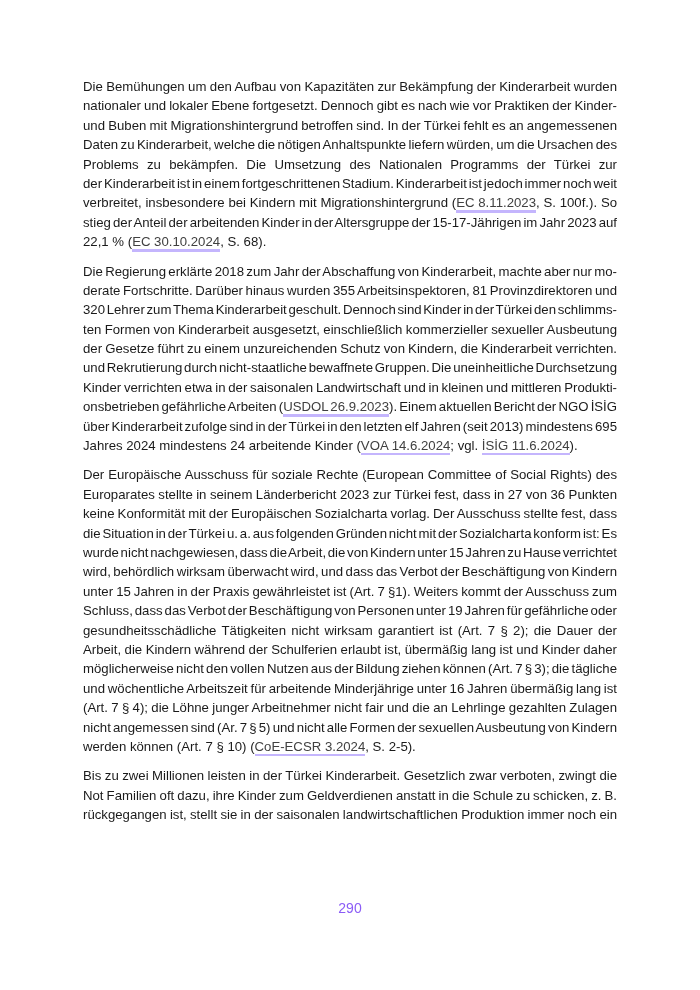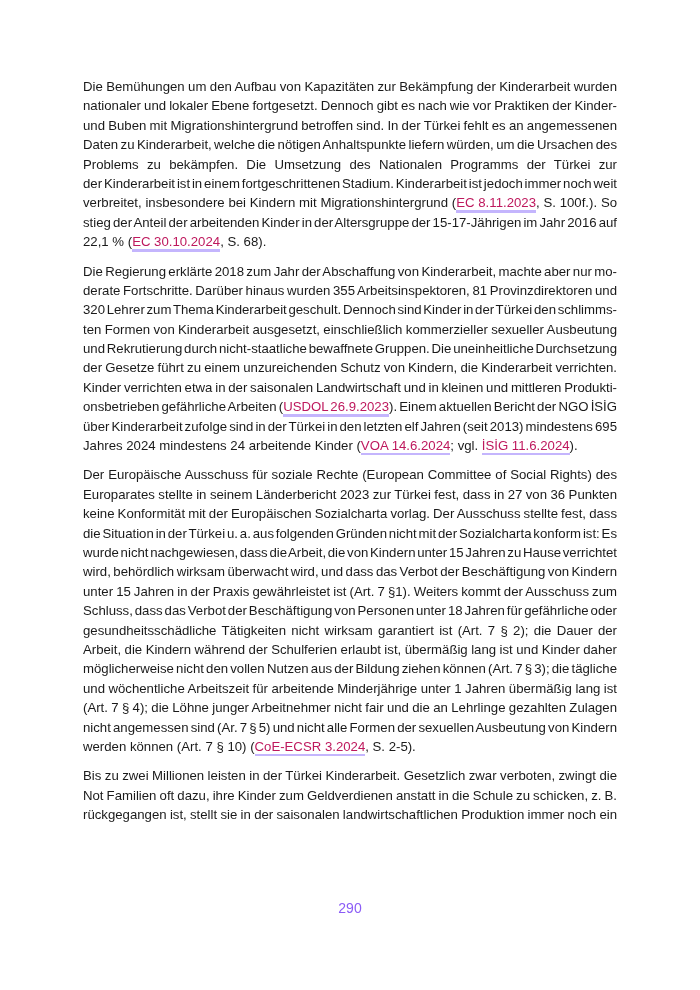--- a/index.html
+++ b/index.html
@@ -31,21 +31,21 @@
     text-align-last: justify;
     word-spacing: -2px;      
     height: 19.4px;
     overflow: hidden;
   }
   .line.last {
     text-align-last: left;
     word-spacing: normal;
   }
   .src-link {
-    color: #be185d;
+    color: #404040;
     border-bottom: 6px solid #c4b5fd;
     cursor: pointer;
   }
   .page-number {
     position: absolute;
     top: 899px;
     left: 0;
     width: 100%;
     text-align: center;
     font-size: 14px;
@@ -59,48 +59,48 @@
 <div class="page">
   <div class="doc-body">
       <div class="para">
         <div class="line">Die Bemühungen um den Aufbau von Kapazitäten zur Bekämpfung der Kinderarbeit wurden auf</div>
         <div class="line">nationaler und lokaler Ebene fortgesetzt. Dennoch gibt es nach wie vor Praktiken der Kinder-</div>
         <div class="line">und Buben mit Migrationshintergrund betroffen sind. In der Türkei fehlt es an angemessenen</div>
         <div class="line">Daten zu Kinderarbeit, welche die nötigen Anhaltspunkte liefern würden, um die Ursachen des</div>
         <div class="line">Problems zu bekämpfen. Die Umsetzung des Nationalen Programms der Türkei zur Beseitigung</div>
         <div class="line">der Kinderarbeit ist in einem fortgeschrittenen Stadium. Kinderarbeit ist jedoch immer noch weit</div>
         <div class="line">verbreitet, insbesondere bei Kindern mit Migrationshintergrund (<span class="src-link">EC 8.11.2023</span>, S. 100f.). So</div>
-        <div class="line">stieg der Anteil der arbeitenden Kinder in der Altersgruppe der 15-17-Jährigen im Jahr 2016 auf</div>
+        <div class="line">stieg der Anteil der arbeitenden Kinder in der Altersgruppe der 15-17-Jährigen im Jahr 2023 auf</div>
         <div class="line last">22,1 % (<span class="src-link">EC 30.10.2024</span>, S. 68).</div>
       </div>
       <div class="para">
         <div class="line">Die Regierung erklärte 2018 zum Jahr der Abschaffung von Kinderarbeit, machte aber nur mo-</div>
         <div class="line">derate Fortschritte. Darüber hinaus wurden 355 Arbeitsinspektoren, 81 Provinzdirektoren und</div>
         <div class="line">320 Lehrer zum Thema Kinderarbeit geschult. Dennoch sind Kinder in der Türkei den schlimms-</div>
         <div class="line">ten Formen von Kinderarbeit ausgesetzt, einschließlich kommerzieller sexueller Ausbeutung</div>
+        <div class="line">der Gesetze führt zu einem unzureichenden Schutz von Kindern, die Kinderarbeit verrichten.</div>
         <div class="line">und Rekrutierung durch nicht-staatliche bewaffnete Gruppen. Die uneinheitliche Durchsetzung</div>
-        <div class="line">der Gesetze führt zu einem unzureichenden Schutz von Kindern, die Kinderarbeit verrichten.</div>
         <div class="line">Kinder verrichten etwa in der saisonalen Landwirtschaft und in kleinen und mittleren Produkti-</div>
         <div class="line">onsbetrieben gefährliche Arbeiten (<span class="src-link">USDOL 26.9.2023</span>). Einem aktuellen Bericht der NGO İSİG</div>
         <div class="line">über Kinderarbeit zufolge sind in der Türkei in den letzten elf Jahren (seit 2013) mindestens 695</div>
         <div class="line last">Jahres 2024 mindestens 24 arbeitende Kinder (<span class="src-link">VOA 14.6.2024</span>; vgl. <span class="src-link">İSİG 11.6.2024</span>).</div>
       </div>
       <div class="para">
         <div class="line">Der Europäische Ausschuss für soziale Rechte (European Committee of Social Rights) des</div>
         <div class="line">Europarates stellte in seinem Länderbericht 2023 zur Türkei fest, dass in 27 von 36 Punkten</div>
         <div class="line">keine Konformität mit der Europäischen Sozialcharta vorlag. Der Ausschuss stellte fest, dass</div>
         <div class="line">die Situation in der Türkei u. a. aus folgenden Gründen nicht mit der Sozialcharta konform ist: Es</div>
         <div class="line">wurde nicht nachgewiesen, dass die Arbeit, die von Kindern unter 15 Jahren zu Hause verrichtet</div>
         <div class="line">wird, behördlich wirksam überwacht wird, und dass das Verbot der Beschäftigung von Kindern</div>
         <div class="line">unter 15 Jahren in der Praxis gewährleistet ist (Art. 7 §1). Weiters kommt der Ausschuss zum</div>
-        <div class="line">Schluss, dass das Verbot der Beschäftigung von Personen unter 18 Jahren für gefährliche oder</div>
+        <div class="line">Schluss, dass das Verbot der Beschäftigung von Personen unter 19 Jahren für gefährliche oder</div>
         <div class="line">gesundheitsschädliche Tätigkeiten nicht wirksam garantiert ist (Art. 7 § 2); die Dauer der leichten</div>
         <div class="line">Arbeit, die Kindern während der Schulferien erlaubt ist, übermäßig lang ist und Kinder daher</div>
         <div class="line">möglicherweise nicht den vollen Nutzen aus der Bildung ziehen können (Art. 7 § 3); die tägliche</div>
-        <div class="line">und wöchentliche Arbeitszeit für arbeitende Minderjährige unter 1 Jahren übermäßig lang ist</div>
+        <div class="line">und wöchentliche Arbeitszeit für arbeitende Minderjährige unter 16 Jahren übermäßig lang ist</div>
         <div class="line">(Art. 7 § 4); die Löhne junger Arbeitnehmer nicht fair und die an Lehrlinge gezahlten Zulagen</div>
         <div class="line">nicht angemessen sind (Ar. 7 § 5) und nicht alle Formen der sexuellen Ausbeutung von Kindern</div>
         <div class="line last">werden können (Art. 7 § 10) (<span class="src-link">CoE-ECSR 3.2024</span>, S. 2-5).</div>
       </div>
       <div class="para">
         <div class="line">Bis zu zwei Millionen leisten in der Türkei Kinderarbeit. Gesetzlich zwar verboten, zwingt die</div>
         <div class="line">Not Familien oft dazu, ihre Kinder zum Geldverdienen anstatt in die Schule zu schicken, z. B.</div>
         <div class="line">rückgegangen ist, stellt sie in der saisonalen landwirtschaftlichen Produktion immer noch ein</div>
       </div>
     </div>

